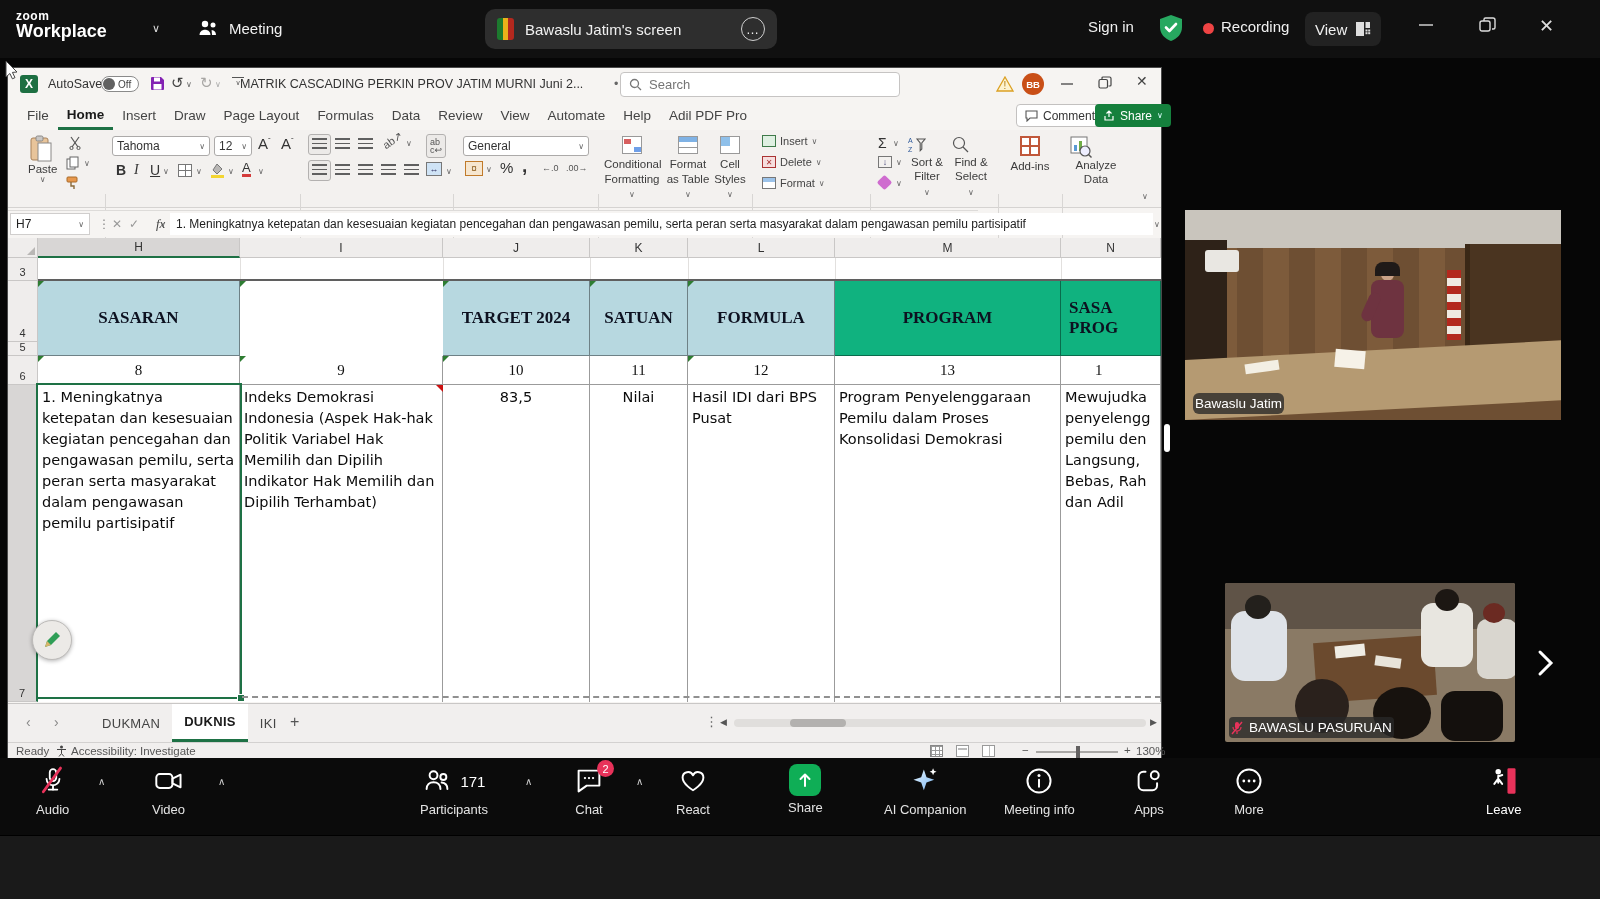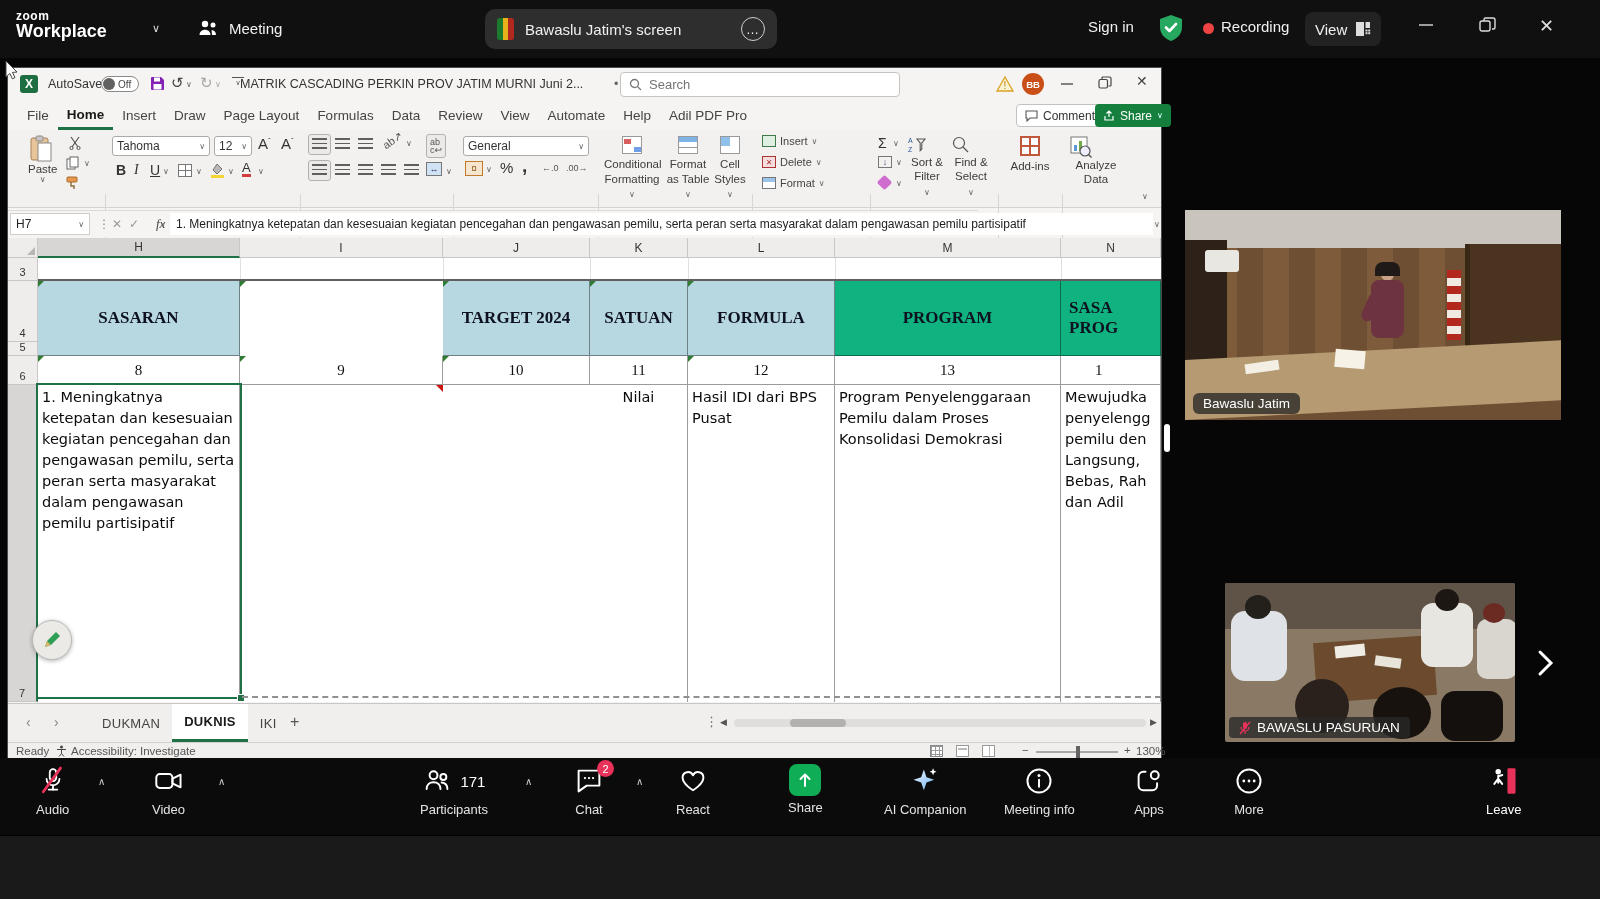--- a/index.html
+++ b/index.html
@@ -50,21 +50,21 @@
 .r6{top:118px;height:29px;display:flex;align-items:center;justify-content:center;font-family:"Liberation Serif",serif;font-size:15px;color:#111;border-right:1px solid #9b9b9b;border-bottom:1px solid #9b9b9b;position:absolute;background:#fff}
 .r7{top:147px;height:317px;font-family:"DejaVu Sans",sans-serif;font-size:14.5px;line-height:1.45;color:#0b0b0b;border-right:1px solid #9b9b9b;padding:2px 4px 0 4px;position:absolute;background:#fff;overflow:hidden;white-space:pre-line}
 .gt{width:0;height:0;border-top:6px solid #2e7d32;border-right:6px solid transparent;position:absolute}
 .vline3{top:20px;height:23px;width:1px;background:#e2e0de;position:absolute}
 
 .sheetbar{left:0;top:635px;width:1153px;height:39px;background:#f1efee;border-top:1px solid #c9c7c6;font-size:13px;color:#444}
 .stab{height:38px;display:flex;align-items:center;padding:0 12px;letter-spacing:.3px}
 .stab.active{background:#fff;color:#1a1a1a;font-weight:bold;border-bottom:3px solid #1e7145}
 .statusbar{left:0;top:674px;width:1153px;height:18px;background:#f1efee;border-top:1px solid #d3d1d0;font-size:11.5px;color:#555}
 
-.vidlabel{background:rgba(40,40,40,.78);color:#fff;border-radius:6px;font-size:13.5px;padding:3px 10px;display:flex;align-items:center;gap:6px}
+.vidlabel{background:rgba(40,40,40,.78);color:#fff;border-radius:6px;font-size:13.5px;padding:3px 2px;display:flex;align-items:center;gap:6px}
 
 .ztb{left:0;top:758px;width:1600px;height:77px;background:#0b0b0b}
 .tbtn{position:absolute;display:flex;flex-direction:column;align-items:center;color:#e4e4e4;font-size:13px}
 .w{stroke:#fff;fill:none;stroke-width:1.7;stroke-linecap:round;stroke-linejoin:round}
 .upchev{color:#cfcfcf;font-size:10px;position:absolute}
 
 .tkb{left:0;top:835px;width:1600px;height:64px;background:#1a1a1a;border-top:1px solid #000}
 </style>
 </head>
 <body>
@@ -451,20 +451,22 @@
       <div class="r6" style="left:582px;width:98px">11</div>
       <div class="r6" style="left:680px;width:147px">12</div>
       <div class="r6" style="left:827px;width:226px">13</div>
       <div class="r6" style="left:1053px;width:100px;justify-content:flex-start;padding-left:34px">1</div>
       <span class="gt" style="left:30px;top:118px"></span>
       <span class="gt" style="left:232px;top:118px"></span>
       <span class="gt" style="left:435px;top:118px"></span>
       <span class="gt" style="left:680px;top:118px"></span>
 
       <div class="r7" style="left:30px;width:202px">1. Meningkatnya ketepatan dan kesesuaian kegiatan pencegahan dan pengawasan pemilu, serta peran serta masyarakat dalam pengawasan pemilu partisipatif</div>
+      <div class="r7" style="left:232px;width:203px">Indeks Demokrasi Indonesia  (Aspek Hak-hak Politik Variabel Hak Memilih dan Dipilih Indikator Hak Memilih dan Dipilih Terhambat)</div>
+      <div class="r7" style="left:435px;width:147px;text-align:center">83,5</div>
       <div class="r7" style="left:582px;width:98px;text-align:center">Nilai</div>
       <div class="r7" style="left:680px;width:147px">Hasil IDI dari BPS Pusat</div>
       <div class="r7" style="left:827px;width:226px">Program Penyelenggaraan Pemilu dalam Proses Konsolidasi Demokrasi</div>
       <div class="r7" style="left:1053px;width:100px">Mewujudka
 penyelengg
 pemilu den
 Langsung,
 Bebas, Rah
 dan Adil</div>
       <span class="abs" style="left:428px;top:147px;width:0;height:0;border-top:7px solid #c11;border-left:7px solid transparent"></span>

